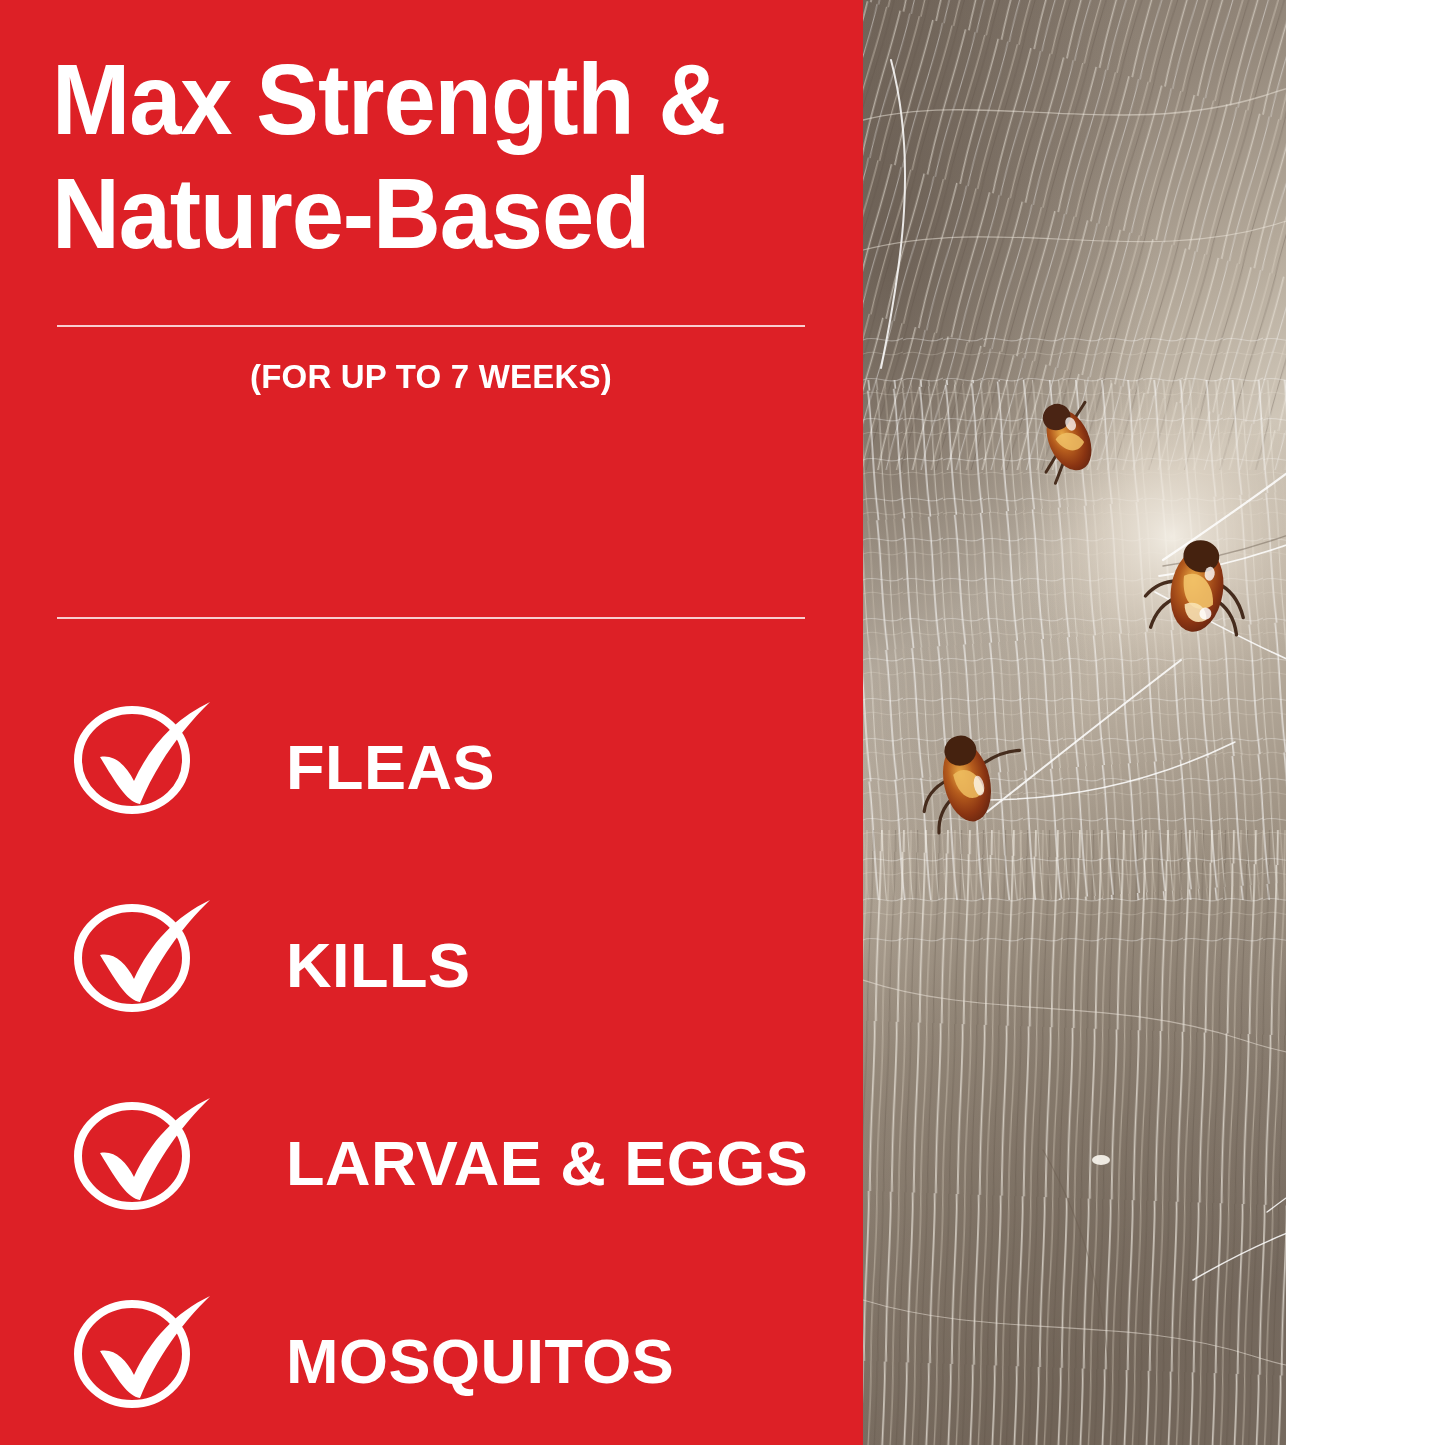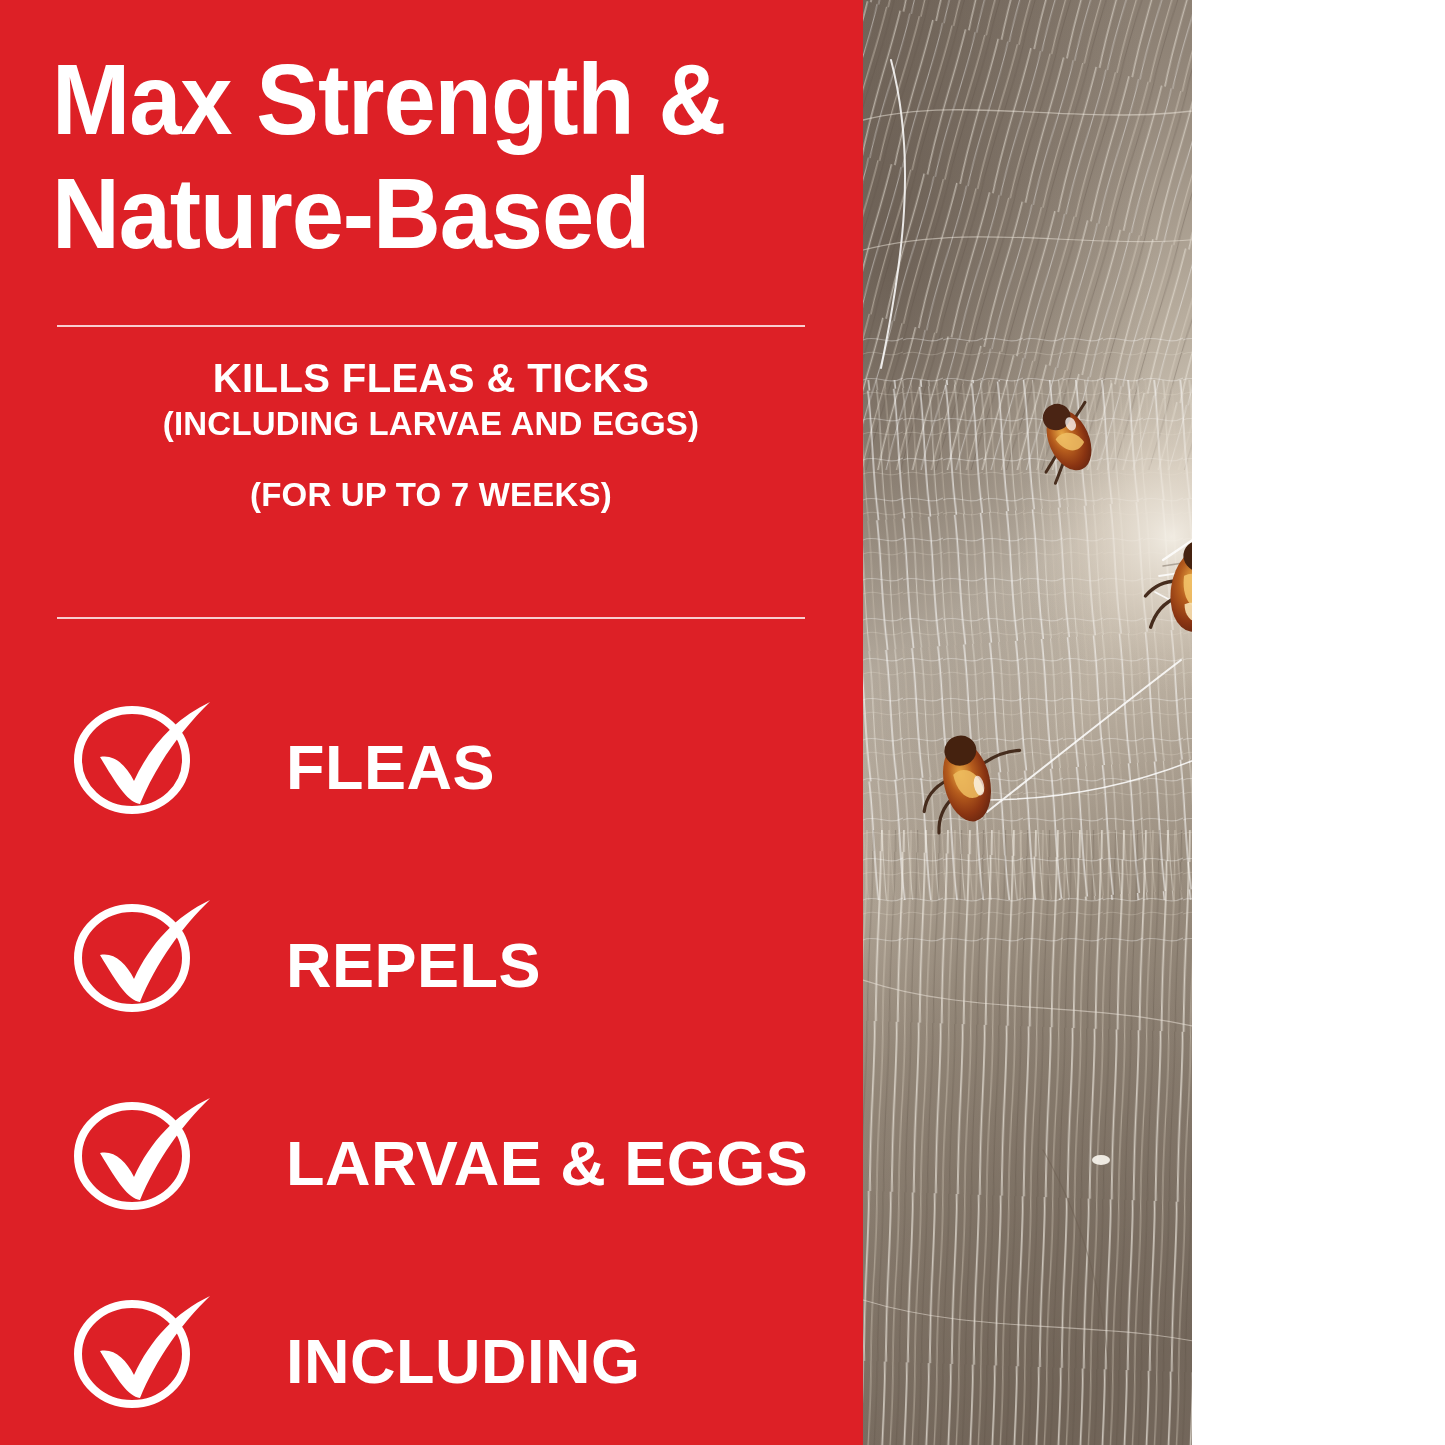--- a/index.html
+++ b/index.html
@@ -2,21 +2,21 @@
 <html><head>
 <meta charset="utf-8">
 <style>
   html, body {
     margin: 0;
     padding: 0;
     background: #ffffff;
   }
   .ad-banner {
     position: relative;
-    width: 1192px;
+    width: 1286px;
     height: 1445px;
     overflow: hidden;
     font-family: "Liberation Sans", sans-serif;
     background: #ffffff;
   }
 
   
   .copy-panel {
     position: absolute;
     left: 0;
@@ -140,24 +140,20 @@
 
     <div class="headline">
       <span class="headline-line">Max Strength &amp;</span>
       <span class="headline-line">Nature-Based</span>
     </div>
 
     <div class="rule rule-top"></div>
 
     <div class="claims">
       <div class="claim-group">
-        <div class="claim-main">KILLS FLEAS &amp; TICKS</div>
-        <div class="claim-sub">(INCLUDING LARVAE AND EGGS)</div>
-      </div>
-      <div class="claim-group">
         <div class="claim-sub">(FOR UP TO 7 WEEKS)</div>
       </div>
     </div>
 
     <div class="rule rule-bottom"></div>
 
     <div class="benefit-list">
 
       <div class="benefit-row">
         <span class="check-icon">
@@ -169,41 +165,41 @@
         <span class="benefit-label">FLEAS</span>
       </div>
 
       <div class="benefit-row">
         <span class="check-icon">
           <svg viewBox="0 0 150 120">
             <ellipse cx="62" cy="61" rx="54" ry="50" fill="none" stroke="#ffffff" stroke-width="8"></ellipse>
             <path d="M30 58 C44 55 56 66 64 82 C80 47 106 19 140 3 C112 30 86 66 70 105 C58 103 48 88 30 58 Z" fill="#ffffff"></path>
           </svg>
         </span>
-        <span class="benefit-label">REPELS</span>
+        <span class="benefit-label">KILLS</span>
       </div>
 
       <div class="benefit-row">
         <span class="check-icon">
           <svg viewBox="0 0 150 120">
             <ellipse cx="62" cy="61" rx="54" ry="50" fill="none" stroke="#ffffff" stroke-width="8"></ellipse>
             <path d="M30 58 C44 55 56 66 64 82 C80 47 106 19 140 3 C112 30 86 66 70 105 C58 103 48 88 30 58 Z" fill="#ffffff"></path>
           </svg>
         </span>
         <span class="benefit-label">LARVAE &amp; EGGS</span>
       </div>
 
       <div class="benefit-row">
         <span class="check-icon">
           <svg viewBox="0 0 150 120">
             <ellipse cx="62" cy="61" rx="54" ry="50" fill="none" stroke="#ffffff" stroke-width="8"></ellipse>
             <path d="M30 58 C44 55 56 66 64 82 C80 47 106 19 140 3 C112 30 86 66 70 105 C58 103 48 88 30 58 Z" fill="#ffffff"></path>
           </svg>
         </span>
-        <span class="benefit-label">INCLUDING</span>
+        <span class="benefit-label">MOSQUITOS</span>
       </div>
 
     </div>
   </div>
 
   <div class="photo-panel">
     <svg viewBox="0 0 582 1445" preserveAspectRatio="none">
       <defs>
         <linearGradient id="furBase" x1="0" y1="0" x2="0.25" y2="1">
           <stop offset="0%" stop-color="#7d7165"></stop>

